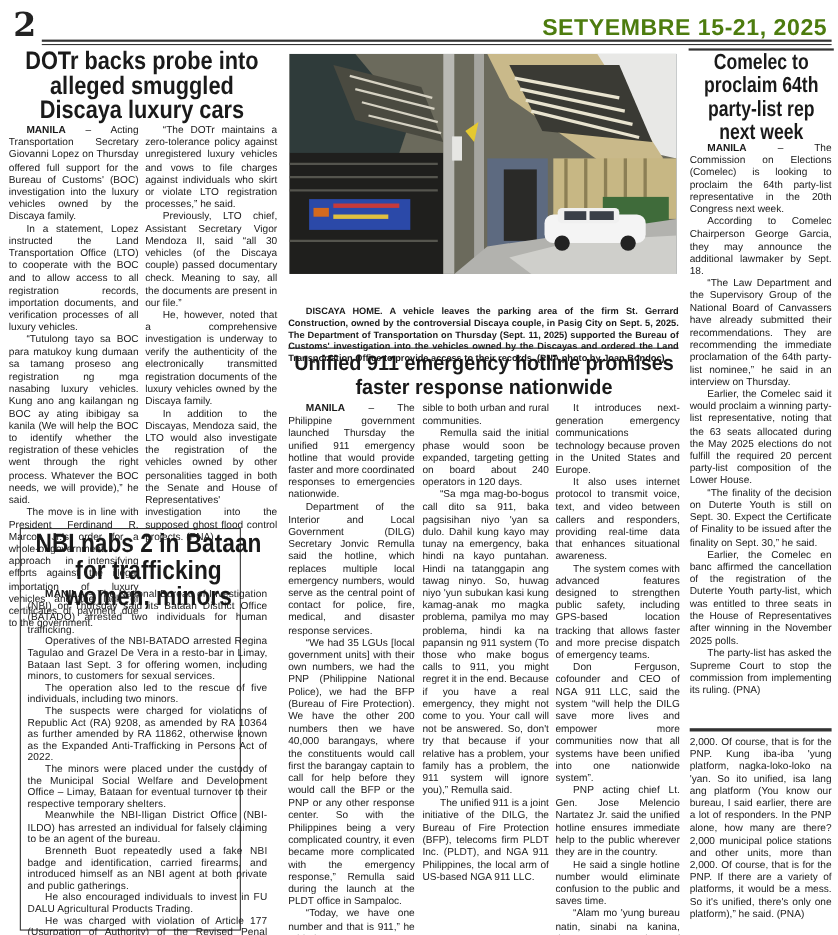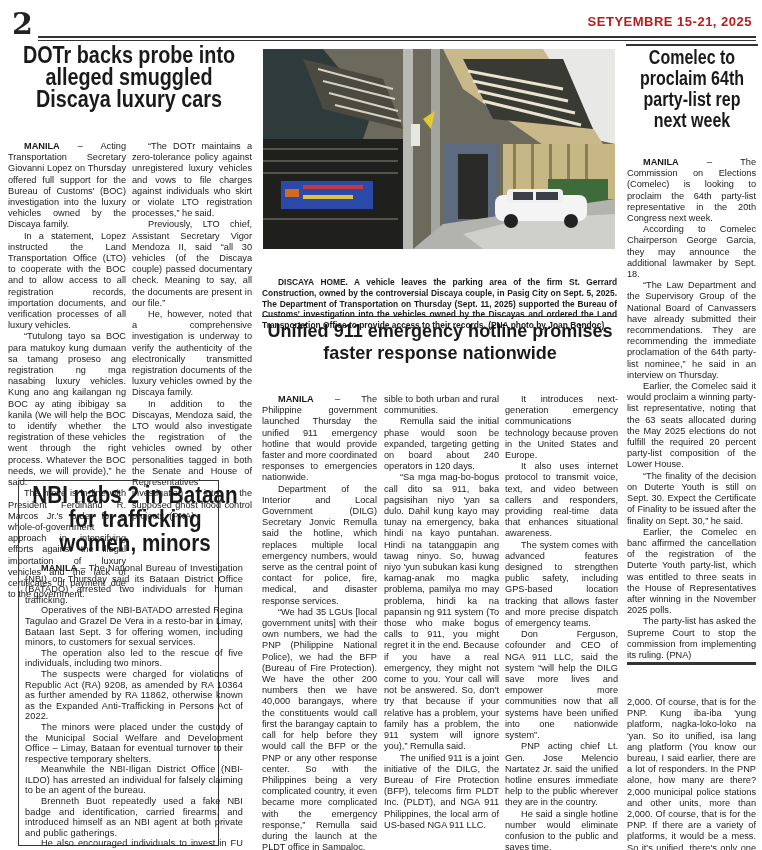--- a/index.html
+++ b/index.html
@@ -1,26 +1,26 @@
 <!DOCTYPE html>
 <html><head>
 <meta charset="utf-8">
 <style>
   * { box-sizing: border-box; margin: 0; padding: 0; }
   html, body { width: 762px; height: 850px; background: #ffffff; overflow: hidden; }
   body { font-family: "Liberation Sans", sans-serif; color: #1a1a1a; position: relative; }
 
   .masthead { position: absolute; left: 8px; top: 6px; width: 748px; height: 36px; }
   .page-num { position: absolute; left: 4px; top: 2px; font-family: "DejaVu Serif", serif; font-weight: bold; font-size: 30px; line-height: 32px; color: #222; }
-  .issue-date { position: absolute; right: 4px; top: 8px; font-family: "Liberation Sans", sans-serif; font-weight: bold; font-size: 13px; letter-spacing: 0.5px; color: #b91c1c; }
+  .issue-date { position: absolute; right: 4px; top: 8px; font-family: "Liberation Sans", sans-serif; font-weight: bold; font-size: 21px; letter-spacing: 0.5px; color: #4d7c0f; }
   .rule-top { position: absolute; left: 30px; right: 0; top: 30px; height: 5px; border-top: 2px solid #333; border-bottom: 1px solid #333; }
 
   .hl { font-family: "Liberation Sans", sans-serif; font-weight: bold; color: #1a1a1a; text-align: center; transform: scaleX(0.86); transform-origin: center top; }
 
-  .col { position: absolute; font-size: 9.2px; line-height: 11.2px; text-align: justify; hyphens: manual; margin-top: 28px; }
+  .col { position: absolute; font-size: 9.2px; line-height: 11.2px; text-align: justify; hyphens: manual; }
   .col p { text-indent: 16px; }
   .col b { font-weight: bold; }
 
   
   .s1-head { position: absolute; left: 4px; top: 44px; width: 250px; font-size: 23px; line-height: 22px; }
   .s1-c1 { left: 8px; top: 113px; width: 118px; }
   .s1-c2 { left: 132px; top: 113px; width: 120px; }
 
   
   .nbi-box { position: absolute; left: 18px; top: 480px; width: 201px; height: 366px; border: 1.5px solid #333; }

